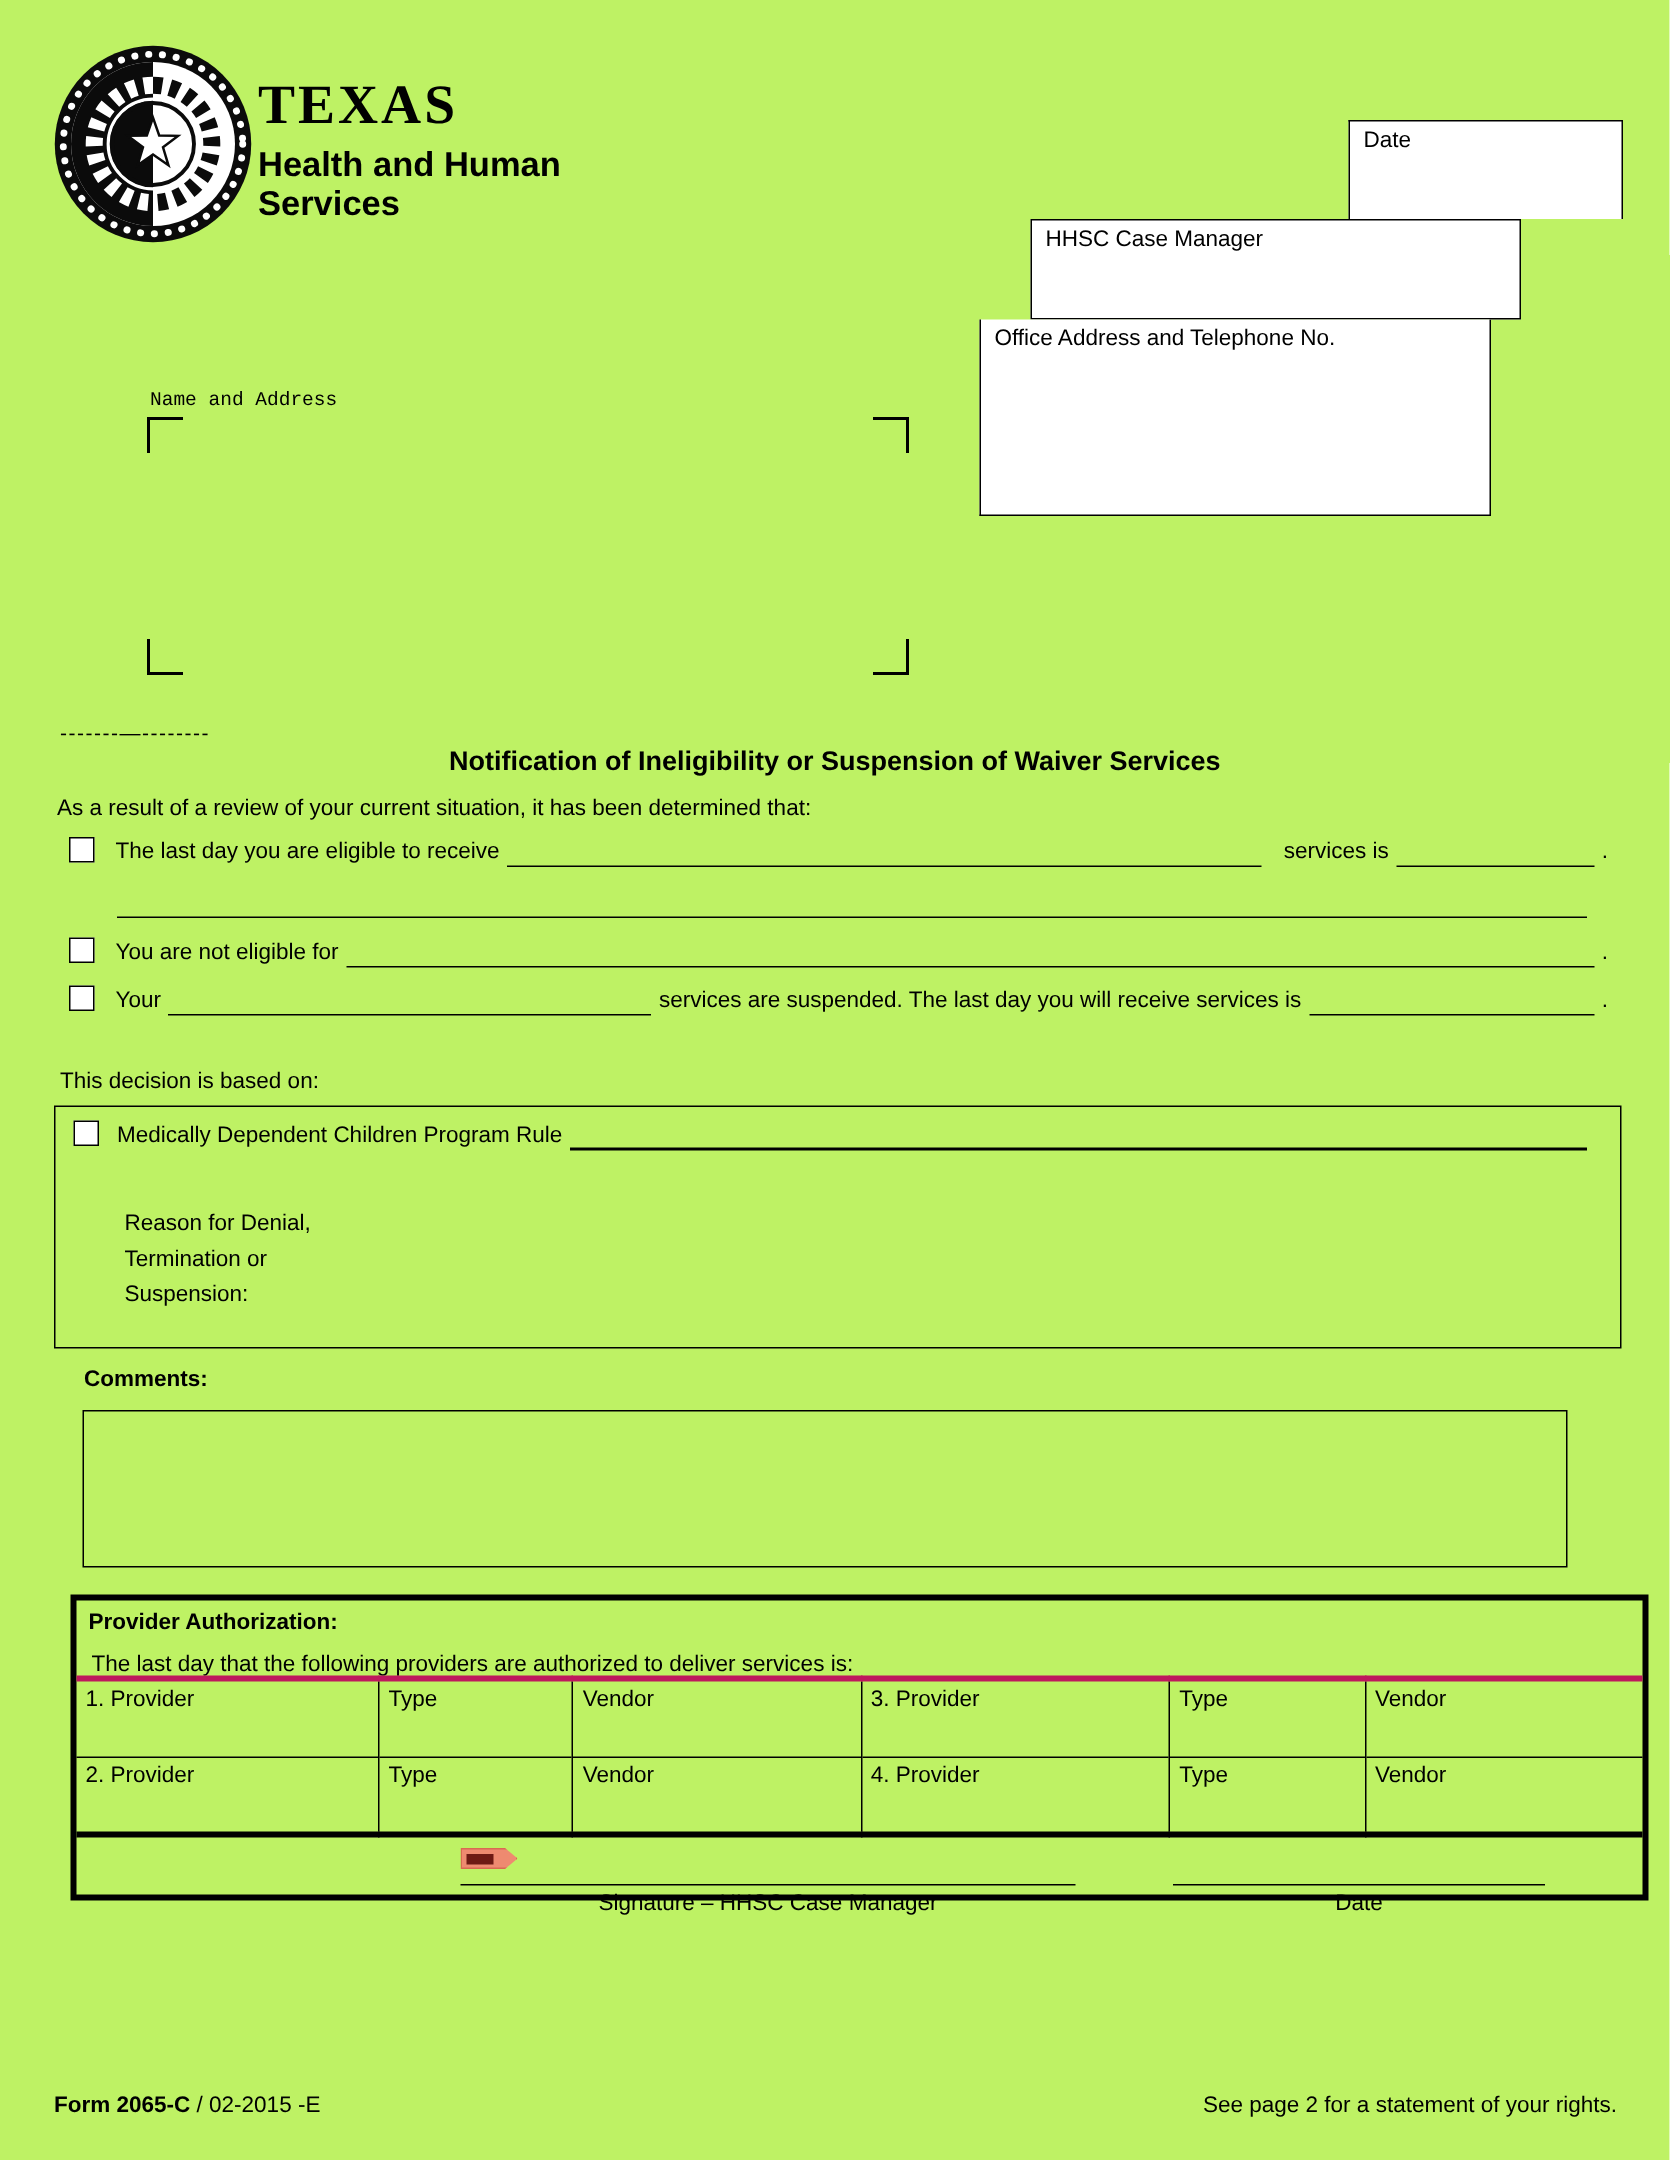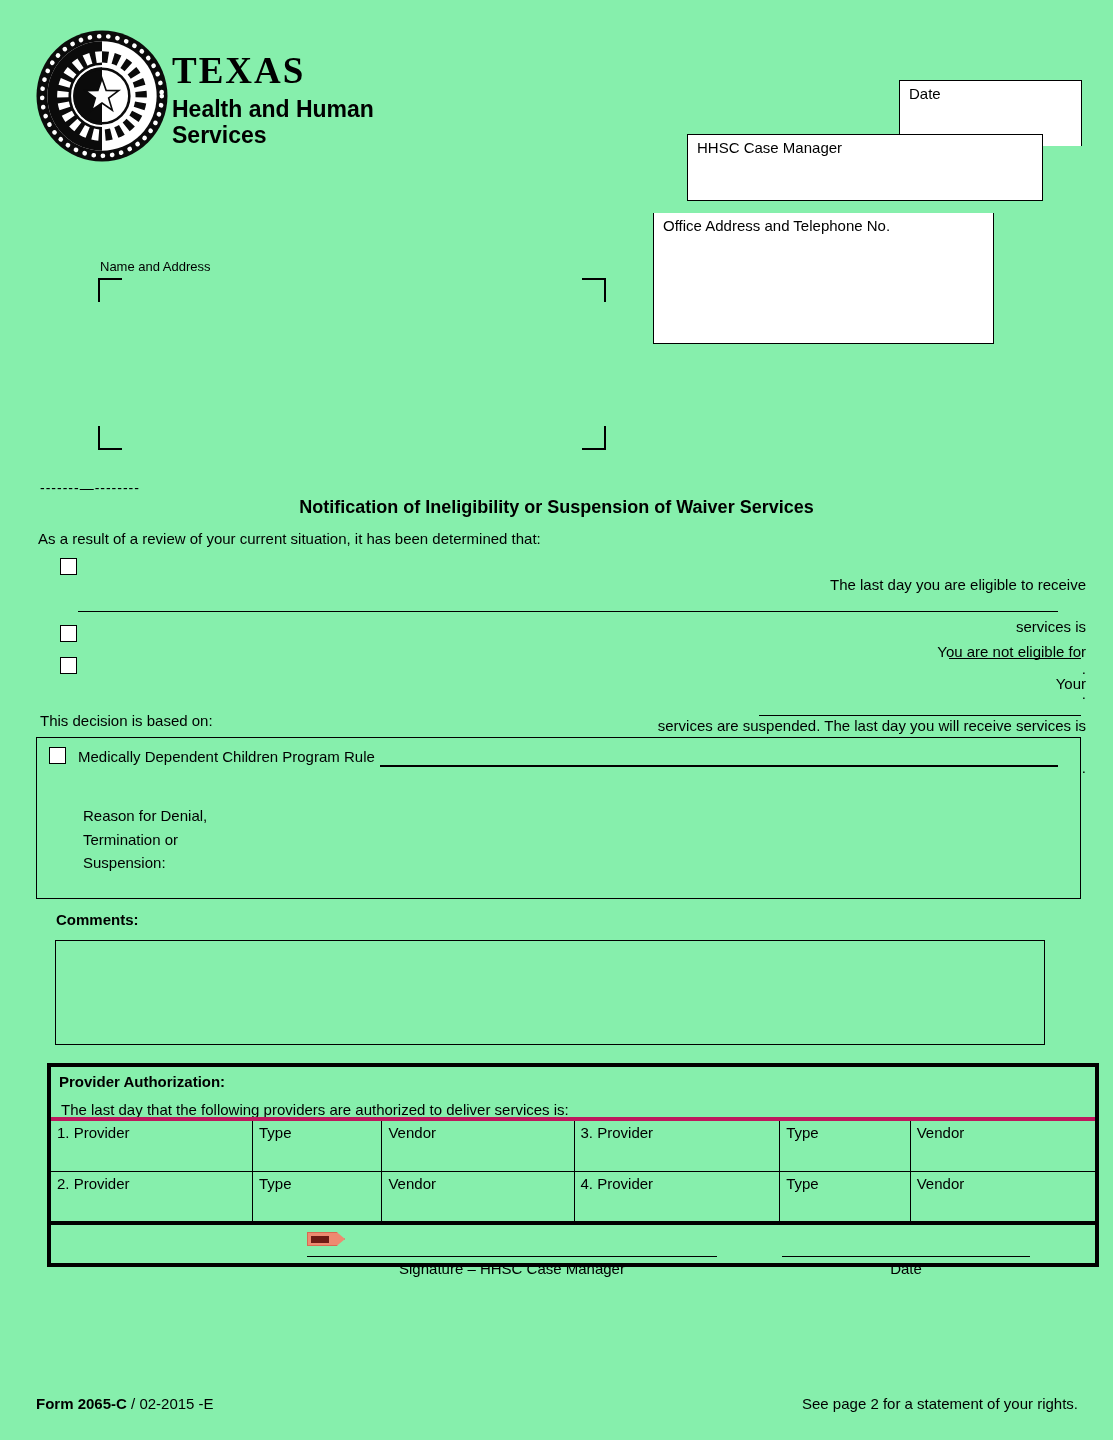--- a/index.html
+++ b/index.html
@@ -1,56 +1,56 @@
 <!DOCTYPE html>
 <html><head>
 <meta charset="utf-8">
 <style>
   * { box-sizing: border-box; margin: 0; padding: 0; }
   html,body { background:#fff; }
   .page {
     position: relative;
     width: 1113px; height: 1440px;
-    background: #86efac;
+    background: #bef264;
     font-family: "Liberation Sans", sans-serif;
     font-size: 15px;
     color: #000;
     overflow: hidden;
   }
   .abs { position: absolute; }
 
   
   .brand-name {
     font-family: "Liberation Serif", serif;
     font-weight: bold; font-size: 37px; letter-spacing: 2px; line-height: 1;
   }
   .brand-sub { font-weight: bold; font-size: 23px; line-height: 26px; }
 
   
   .hbox { border: 1.5px solid #000; padding: 4px 9px; background: #fff; }
   .hbox.date { left: 899px; top: 80px; width: 183px; height: 66px; border-bottom: none; }
-  .hbox.mgr  { left: 687px; top: 134px; width: 356px; height: 67px; }
+  .hbox.mgr  { left: 687px; top: 146px; width: 327px; height: 67px; }
   .hbox.off  { left: 653px; top: 213px; width: 341px; height: 131px; border-top: none; }
 
-  .small-label { font-size: 13px; }
+  .small-label { font-size: 13px; font-family: Liberation Mono, monospace; }
 
   
   .corner { position: absolute; width: 24px; height: 24px; }
   .corner.tl { left: 98px;  top: 278px; border-top: 2px solid #000;    border-left: 2px solid #000; }
   .corner.tr { left: 582px; top: 278px; border-top: 2px solid #000;    border-right: 2px solid #000; }
   .corner.bl { left: 98px;  top: 426px; border-bottom: 2px solid #000; border-left: 2px solid #000; }
   .corner.br { left: 582px; top: 426px; border-bottom: 2px solid #000; border-right: 2px solid #000; }
 
   .dashes { left: 40px; top: 480px; font-size: 14px; letter-spacing: 1px; }
 
   .title { left: 0; right: 0; top: 497px; text-align: center; font-weight: bold; font-size: 18px; }
   .intro { left: 38px; top: 530px; }
 
   
-  .opt-row { left: 60px; width: 1026px; display: flex; align-items: flex-end; flex-direction: column; }
+  .opt-row { left: 46px; width: 1026px; display: flex; align-items: flex-end; }
   .cb {
     width: 17px; height: 17px; border: 1.6px solid #000; background: #fff;
     flex: none; align-self: flex-start; margin-top: 2px;
   }
   .opt-row .txt { margin-left: 14px; white-space: nowrap; line-height: 20px; }
   .fill { border-bottom: 1.5px solid #000; height: 22px; margin: 0 5px; }
   .grow { flex: 1 1 auto; }
 
   .cont-line { left: 78px; top: 596px; width: 980px; height: 16px; border-bottom: 1.5px solid #000; }
 

